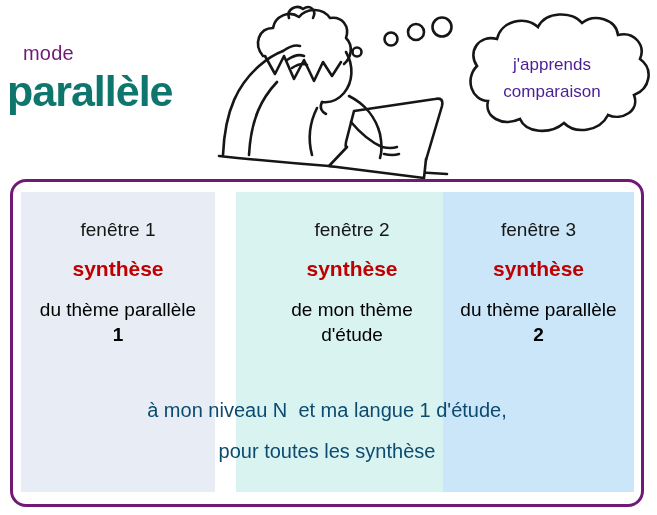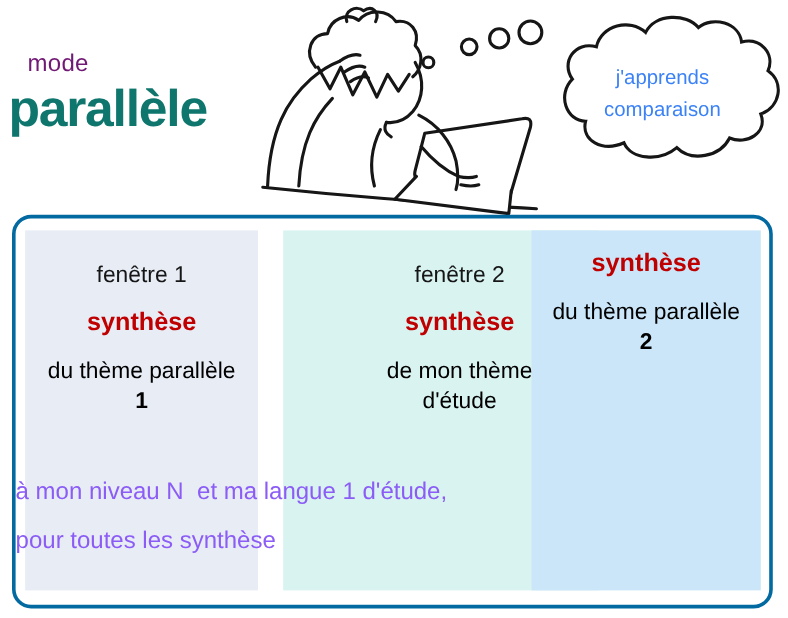--- a/index.html
+++ b/index.html
@@ -20,40 +20,40 @@
     color:#0f766e;
   }
   
   .person-svg{position:absolute;left:205px;top:2px;width:290px;height:178px;}
   
   .cloud{position:absolute;left:447px;top:6px;width:206px;height:132px;}
   .cloud svg{position:absolute;inset:0;}
   .cloud-text{
     position:absolute;left:14px;right:10px;top:26px;bottom:14px;
     display:flex;flex-direction:column;align-items:center;justify-content:center;
-    text-align:center;font-size:17px;line-height:27px;color:#3b82f6;
+    text-align:center;font-size:17px;line-height:27px;color:#4c1d95;
   }
   
   .panel{
     position:absolute;left:10px;top:179px;width:628px;height:322px;
-    background:#ffffff;border:3px solid #0369a1;border-radius:16px;
+    background:#ffffff;border:3px solid #701a75;border-radius:16px;
   }
   .win{
     position:absolute;top:10px;height:300px;text-align:center;
   }
   .win-1{left:8px;width:194px;}
-  .win-2{left:223px;width:232px;padding-left:31px;}
+  .win-2{left:223px;width:232px;}
   .win-3{left:430px;width:191px;}
   .win-label{margin-top:27px;font-size:19px;color:#161616;}
   .win-keyword{margin-top:16px;font-size:21px;font-weight:700;color:#c00000;}
   .win-sub{margin-top:16px;font-size:19px;line-height:25px;color:#000000;}
   .win-sub .em{font-weight:700;}
   .panel-footer{
     position:absolute;left:0;right:0;top:208px;
-    text-align:left;font-size:20px;line-height:41px;color:#8b5cf6;
+    text-align:center;font-size:20px;line-height:41px;color:#0c4a6e;
   }
   .footer-line{white-space:pre-wrap;}
 </style>
 </head>
 <body>
 
 <div class="stage">
 
   <div class="mode-label">mode</div>
   <div class="main-title">parallèle</div>
@@ -116,20 +116,21 @@
     <div class="win win-2" style="background: rgb(217, 243, 241);">
       <div class="win-label">fenêtre 2</div>
       <div class="win-keyword">synthèse</div>
       <div class="win-sub">
         <div>de mon thème</div>
         <div>d'étude</div>
       </div>
     </div>
 
     <div class="win win-3" style="background: rgb(202, 230, 248);">
+      <div class="win-label">fenêtre 3</div>
       <div class="win-keyword">synthèse</div>
       <div class="win-sub">
         <div>du thème parallèle</div>
         <div class="em">2</div>
       </div>
     </div>
 
     <div class="panel-footer">
       <div class="footer-line">à mon niveau N  et ma langue 1 d'étude,</div>
       <div class="footer-line">pour toutes les synthèse</div>

